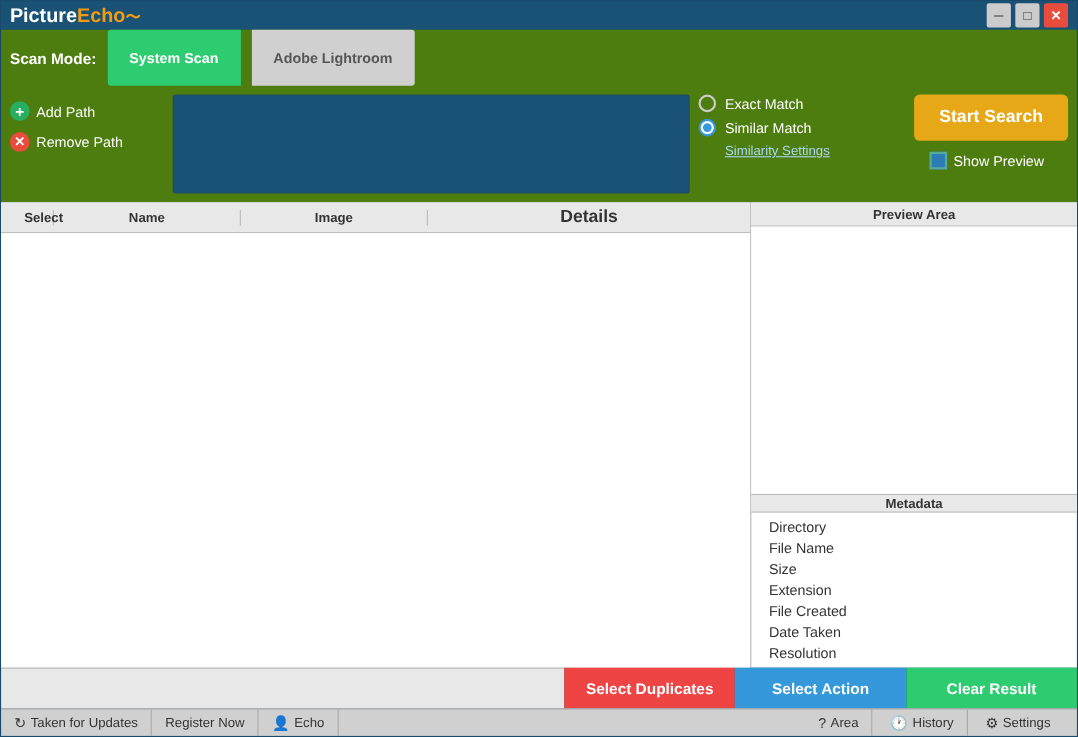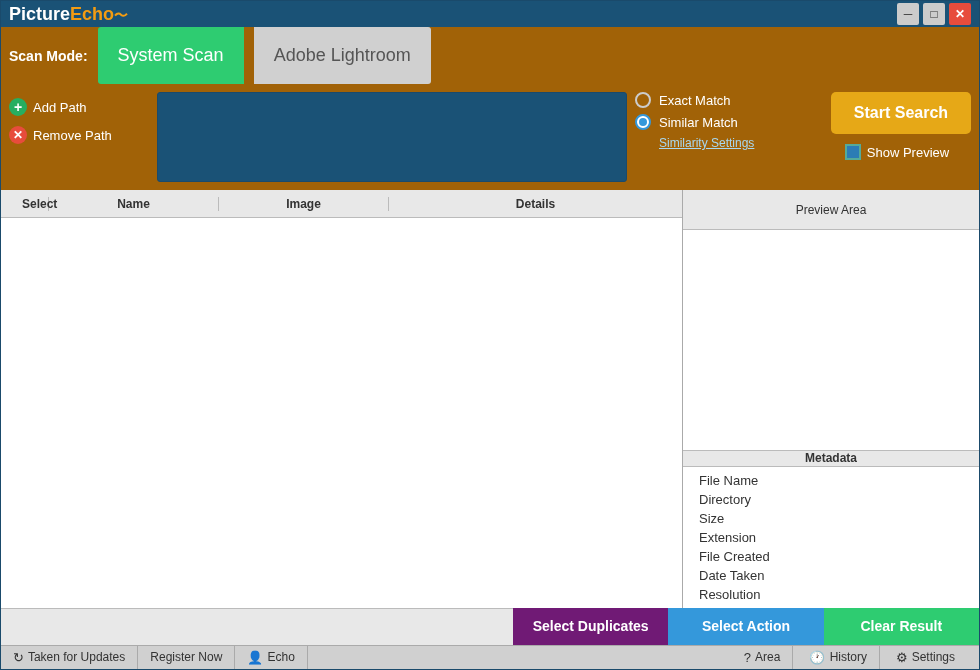--- a/index.html
+++ b/index.html
@@ -75,22 +75,22 @@
     .scan-mode-label {
       color: white;
       font-size: 14px;
       font-weight: bold;
     }
 
     .scan-tab {
       padding: 18px 20px;
       border: none;
       cursor: pointer;
-      font-size: 18px;
-      font-weight: normal;
+      font-size: 13px;
+      font-weight: bold;
     }
 
     .scan-tab-active {
       background: #2ecc71;
       color: white;
       border-radius: 3px 0 0 3px;
     }
 
     .scan-tab-inactive {
       background: #d0d0d0;
@@ -292,21 +292,21 @@
       font-size: 12px;
       font-weight: bold;
       color: #333;
       border-right: 1px solid #bbb;
       padding: 0 4px;
     }
 
     .col-details {
       flex: 1;
       text-align: center;
-      font-size: 12px;
+      font-size: 16px;
       font-weight: bold;
       color: #333;
       padding: 0 4px;
     }
 
     .table-body {
       flex: 1;
       background: white;
     }
 
@@ -321,26 +321,26 @@
       flex: 1;
       background: white;
       display: flex;
       align-items: center;
       justify-content: center;
     }
 
     .preview-header {
       background: #e8e8e8;
       border-bottom: 1px solid #bbb;
-      height: 40px;
-      display: flex;
-      align-items: center;
-      justify-content: center;
-      font-size: 12px;
-      font-weight: normal;
+      height: 22px;
+      display: flex;
+      align-items: center;
+      justify-content: center;
+      font-size: 12px;
+      font-weight: bold;
       color: #333;
     }
 
     .metadata-section {
       border-top: 1px solid #bbb;
     }
 
     .metadata-header {
       background: #e8e8e8;
       border-bottom: 1px solid #bbb;
@@ -371,21 +371,21 @@
       height: 42px;
     }
 
     .action-bar-left {
       flex: 0 0 512px;
       background: #e8e8e8;
       border-top: 1px solid #bbb;
     }
 
     .action-btn-select {
-      background: #701a75;
+      background: #ef4444;
       color: white;
       border: none;
       font-size: 14px;
       font-weight: bold;
       cursor: pointer;
       flex: 1;
       height: 100%;
       padding: 0 16px;
     }
 
@@ -451,21 +451,21 @@
     .app-window {
       width: 980px;
       height: 670px;
       display: flex;
       flex-direction: column;
       border: 1px solid #1a4a6b;
       overflow: hidden;
     }
 
     .header-section {
-      background: #a16207;
+      background: #4d7c0f;
       padding: 0 8px 8px 8px;
     }
   </style>
 </head>
 <body>
 
 <div class="app-window">
 
   <div class="title-bar">
     <div class="title-bar-left">
@@ -540,22 +540,22 @@
     </div>
 
     <div class="table-right">
       <div class="preview-header">Preview Area</div>
       <div class="preview-area"></div>
 
       <div class="metadata-section">
         <div class="metadata-header">Metadata</div>
         <div class="metadata-list">
 
-        <div class="metadata-item">File Name</div>
-            <div class="metadata-item">Directory</div>
+        <div class="metadata-item">Directory</div>
+            <div class="metadata-item">File Name</div>
             <div class="metadata-item">Size</div>
             <div class="metadata-item">Extension</div>
             <div class="metadata-item">File Created</div>
             <div class="metadata-item">Date Taken</div>
             <div class="metadata-item">Resolution</div>
           </div>
       </div>
     </div>
   </div>
 

